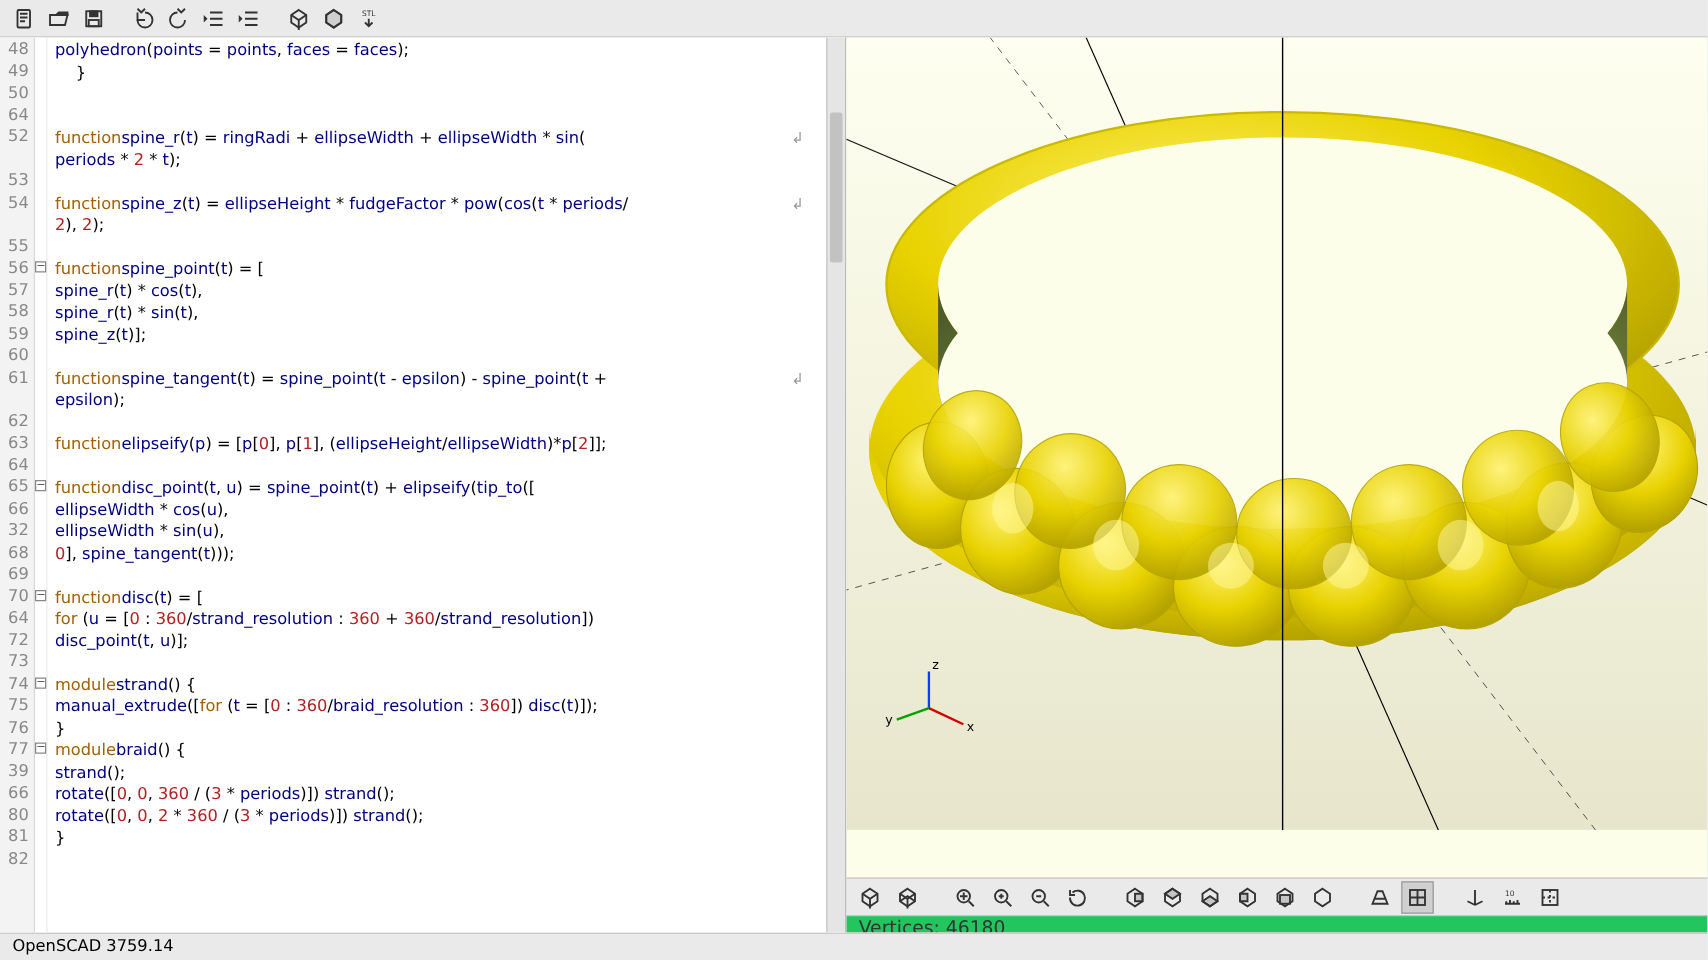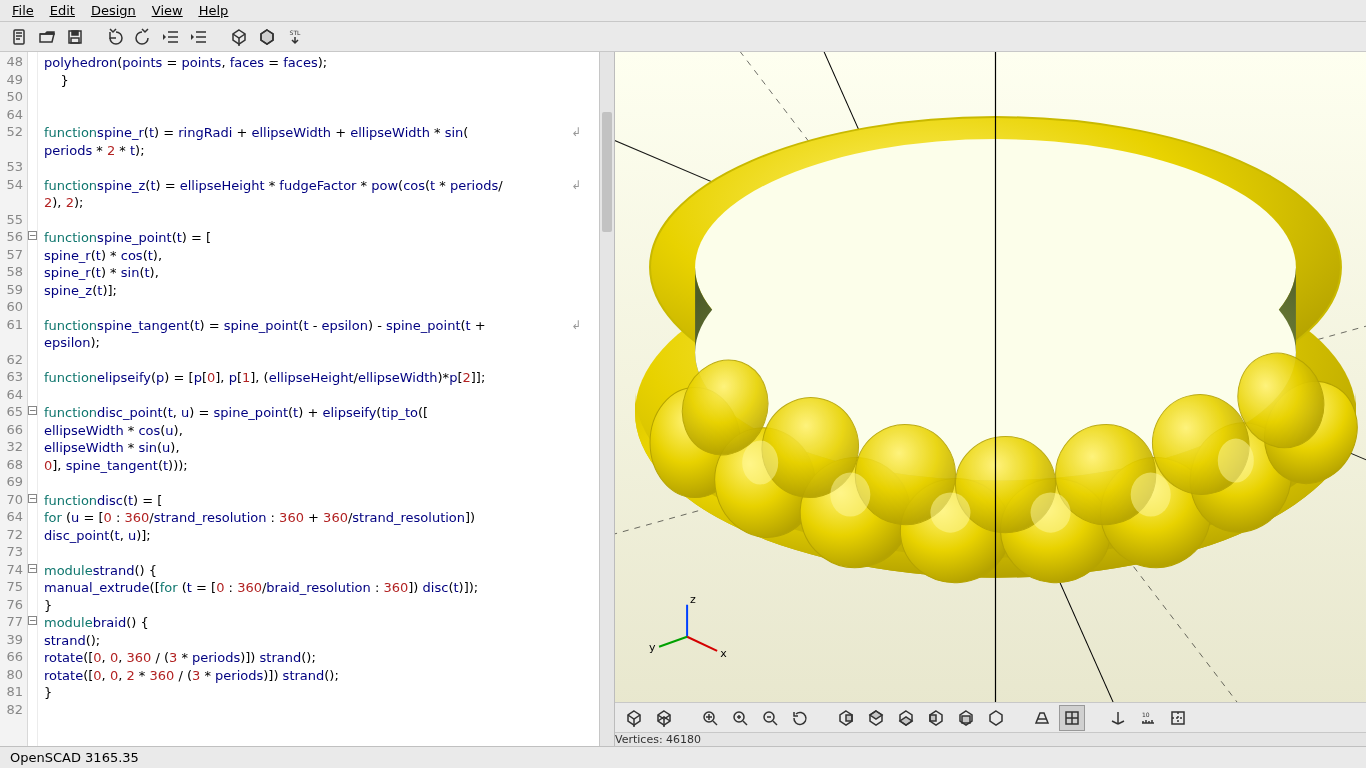--- a/index.html
+++ b/index.html
@@ -13,66 +13,59 @@
 .menubar .menu:first-letter { text-decoration:underline; }
 
 
 .toolbar { height:30px; display:flex; align-items:center; padding:2px 6px; gap:2px; background:#eaeaea; border-bottom:1px solid #c8c8c8; }
 .toolbar .tbtn { width:26px; height:26px; display:flex; align-items:center; justify-content:center; border:none; background:transparent; cursor:pointer; }
 .toolbar .sep { width:10px; }
 
 
 .split { flex:1; display:flex; min-height:0; }
 
-.editor-pane { width:615px; display:flex; flex-direction:column; background:#fff; border-right:1px solid #bcbcbc; position:relative; }
+.editor-pane { width:677px; display:flex; flex-direction:column; background:#fff; border-right:1px solid #bcbcbc; position:relative; }
 .editor-wrap { flex:1; display:flex; overflow:hidden; }
 .gutter { width:28px; background:#f3f3f3; border-right:1px solid #d8d8d8; font-family:"DejaVu Sans Mono", monospace; font-size:13px; color:#888; text-align:right; padding-top:2px; user-select:none; }
 .gutter div { height:17.5px; padding-right:4px; position:relative; }
 .fold { width:10px; background:#fff; border-right:1px solid #ececec; font-family:monospace; font-size:11px; color:#555; }
 .fold div { height:17.5px; display:flex; align-items:center; justify-content:center; }
 .fold .box { width:9px; height:9px; border:1px solid #888; font-size:9px; line-height:7px; text-align:center; background:#fff; }
 .code { flex:1; font-family:"DejaVu Sans Mono", monospace; font-size:13px; line-height:17.5px; padding:2px 0 0 6px; white-space:pre; color:#000; overflow:hidden; }
 .code .line { height:17.5px; display:flex; align-items:flex-end; }
 .wrap-mark { position:absolute; right:18px; color:#999; font-size:12px; }
 .editor-scroll { width:15px; background:#e5e5e5; border-left:1px solid #c6c6c6; position:relative; }
 .editor-scroll .thumb { position:absolute; left:2px; right:2px; top:60px; height:120px; background:#c2c2c2; border-radius:2px; }
 
 
-.kw { color:#0f766e; }          
+.kw { color:#a16207; }          
 .fn { color:#000080; }          
 .num { color:#b22222; }
 
 
 .viewport { flex:1; display:flex; flex-direction:column; background:#fcfeea; }
 .render { flex:1; position:relative; overflow:hidden; }
 .render svg { position:absolute; inset:0; }
 .viewbar { height:30px; display:flex; align-items:center; padding:0 6px; gap:4px; background:#eaeaea; border-top:1px solid #c8c8c8; }
 .vbtn { width:26px; height:26px; display:flex; align-items:center; justify-content:center; border:1px solid transparent; background:transparent; cursor:pointer; }
 .vbtn.active { border:1px solid #999; background:#d0d0d0; }
-.console-peek { height:14px; background:#e5e5e5; border-top:1px solid #c8c8c8; font-size:11px; color:#333; overflow:hidden; }
+.console-peek { height:14px; background:#22c55e; border-top:1px solid #c8c8c8; font-size:15px; padding-left:10px; color:#333; overflow:hidden; }
 
 
 .statusbar { height:22px; display:flex; align-items:center; justify-content:space-between; padding:0 10px; background:#eaeaea; border-top:1px solid #c0c0c0; font-size:13px; }
 
 
 svg.icon { width:18px; height:18px; stroke:#333; stroke-width:1.5; fill:none; }
 
 </style>
 </head>
 <body>
 
 <div class="app">
 
-  <div class="menubar" id="menubar">
-      <span class="menu"><u>F</u>ile</span>
-      <span class="menu"><u>E</u>dit</span>
-      <span class="menu"><u>D</u>esign</span>
-      <span class="menu"><u>V</u>iew</span>
-      <span class="menu"><u>H</u>elp</span>
-    </div>
 
   <div class="toolbar" id="toolbar">
       <button class="tbtn" title="New">
         <svg class="icon" viewBox="0 0 18 18">
           <rect x="4" y="2" width="10" height="14" rx="1"></rect>
           <path d="M6 5h6M6 8h6M6 11h4"></path>
         </svg>
       </button>
       <button class="tbtn" title="Open">
         <svg class="icon" viewBox="0 0 18 18">
@@ -429,16 +422,16 @@
             </svg>
           </button>
         </div>
 
       <div class="console-peek">Vertices:  46180</div>
     </div>
 
   </div>
 
   <div class="statusbar">
-    <span>OpenSCAD 3165.35</span>
+    <span>OpenSCAD 3759.14</span>
   </div>
 
 </div>
 
 </body></html>

